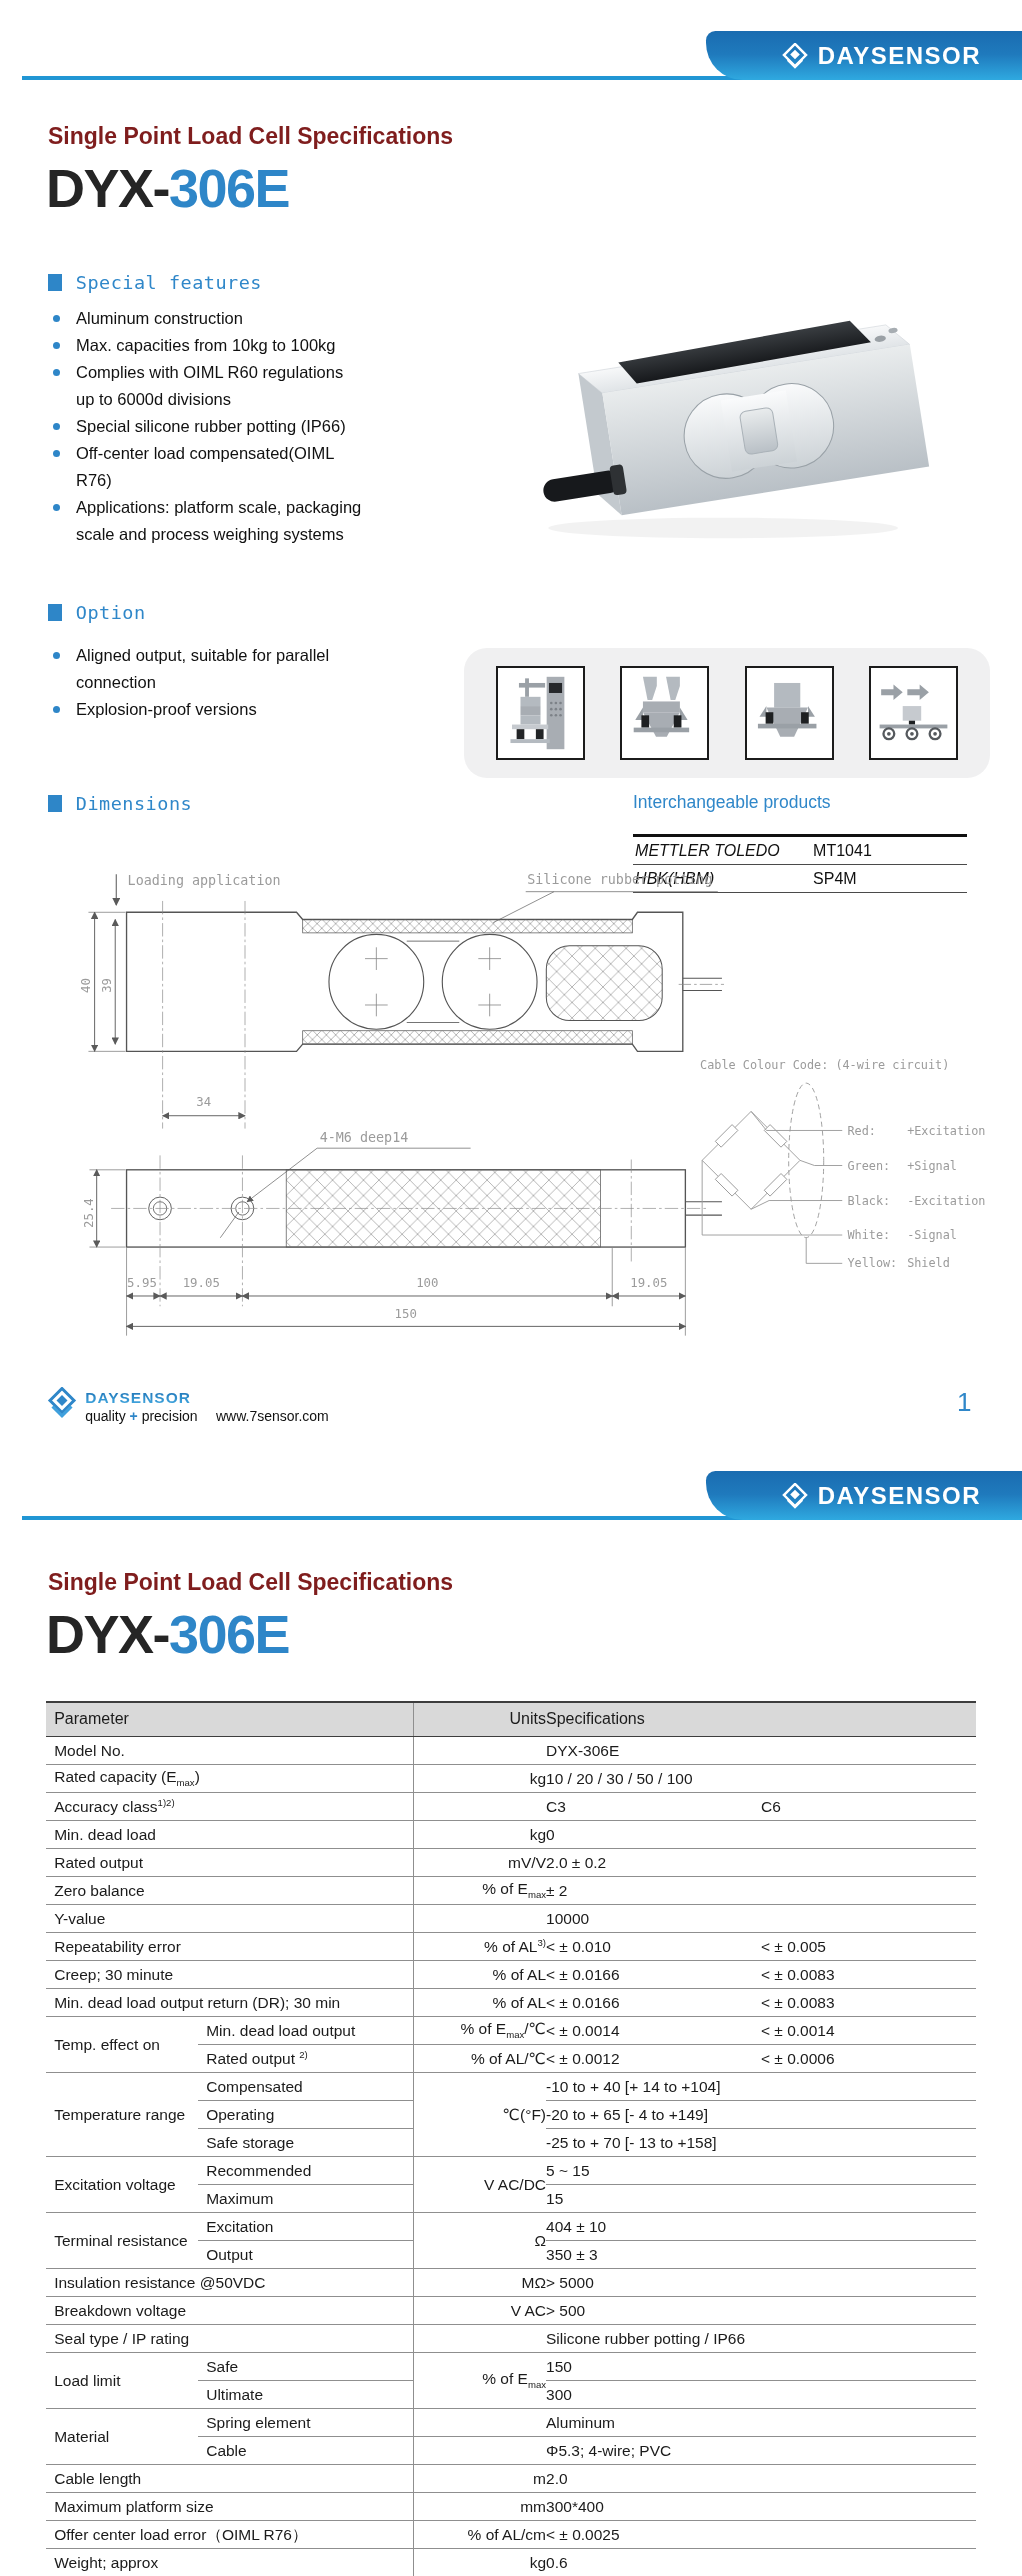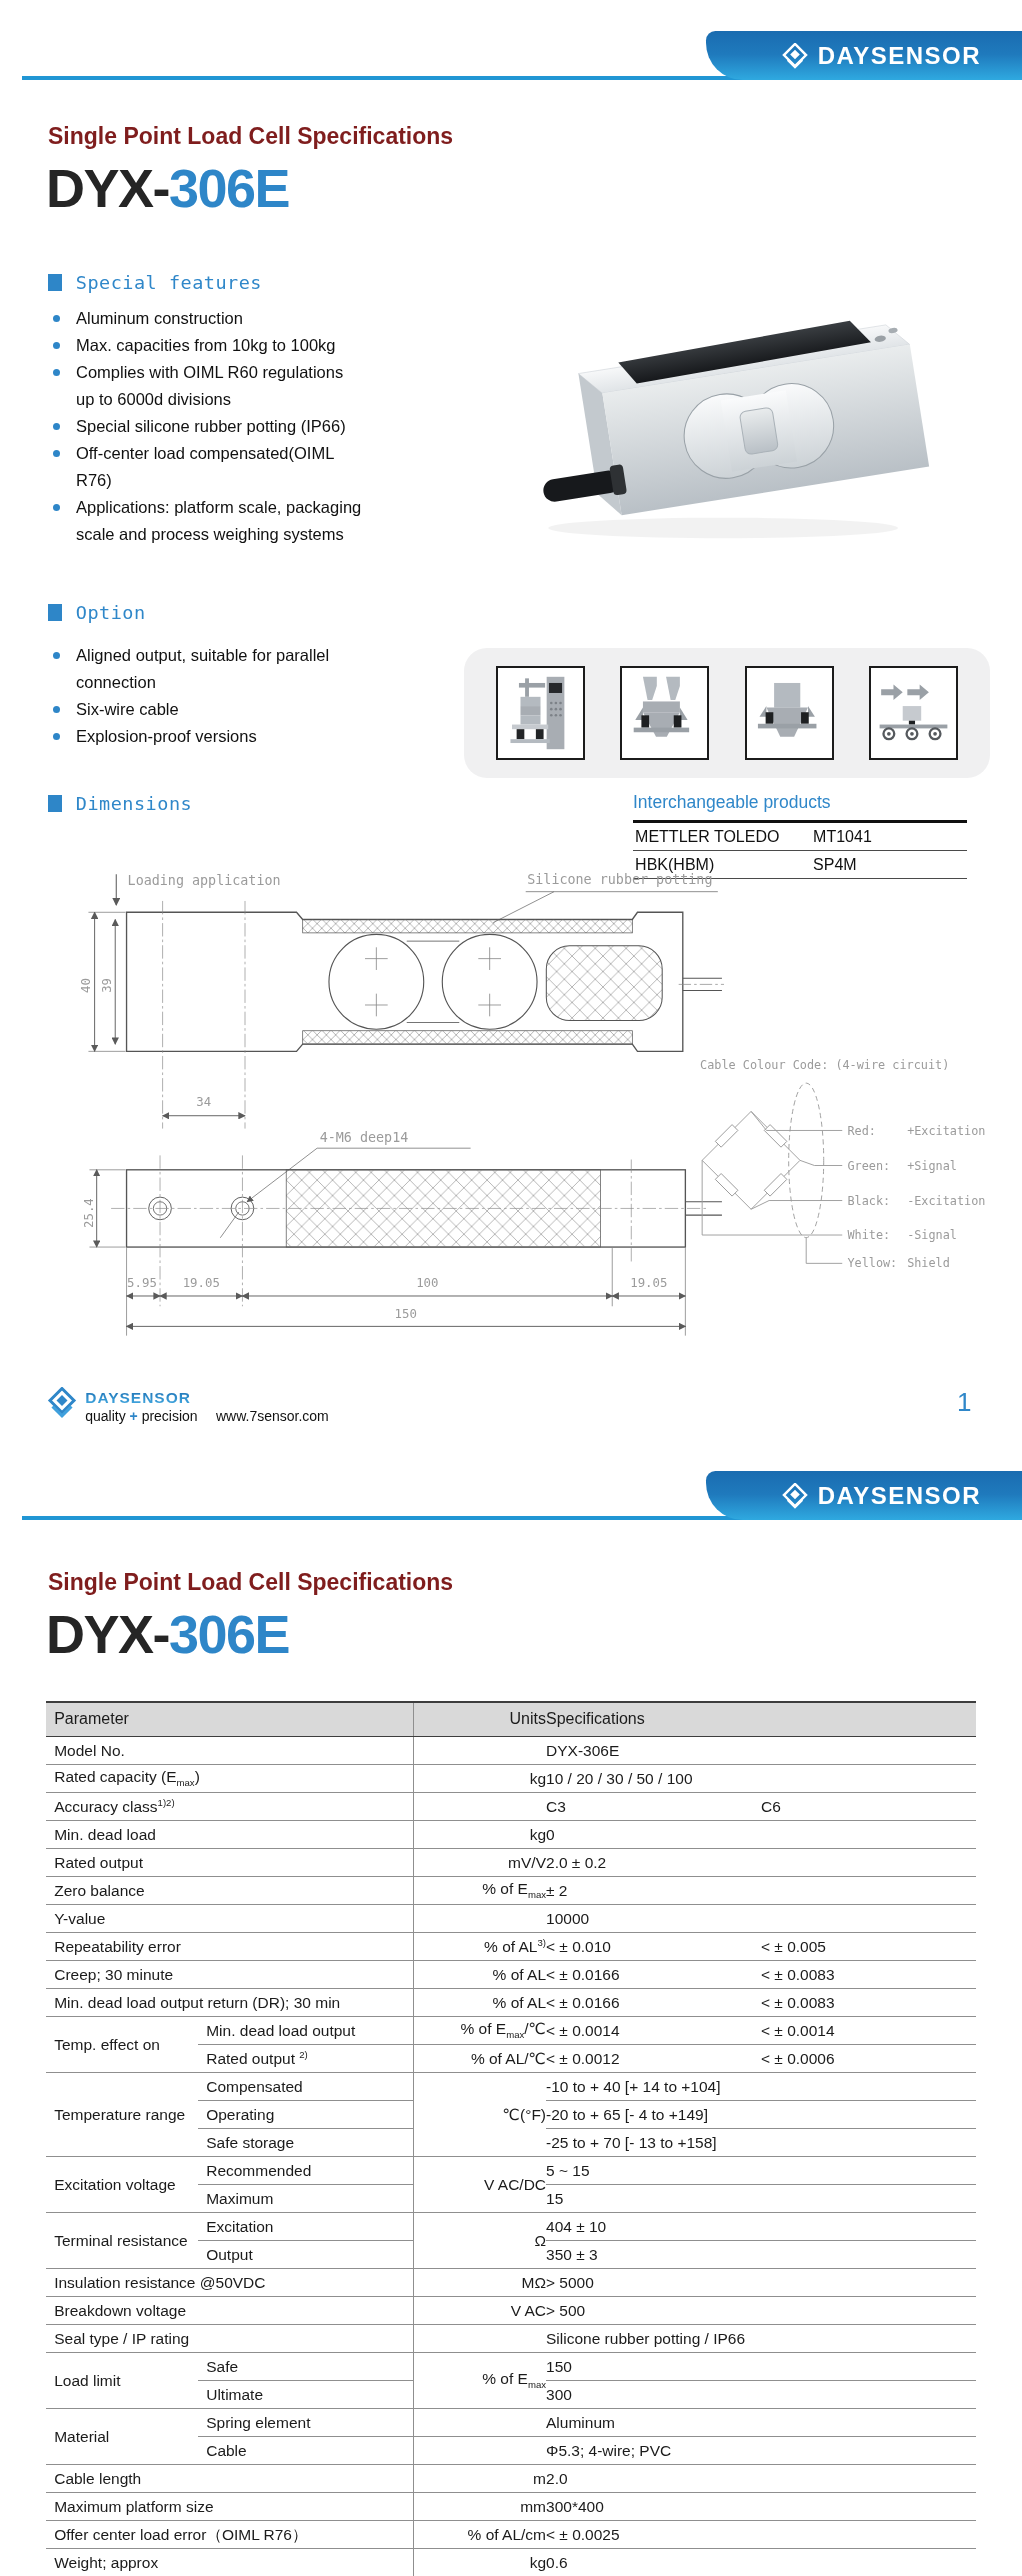--- a/index.html
+++ b/index.html
@@ -28,24 +28,24 @@
   .bullets li::before{content:"";position:absolute;left:4.1px;top:9.8px;width:7.2px;height:7.2px;
       border-radius:50%;background:#2e86c8;}
   
   .opts{position:absolute;left:464px;top:648px;width:526px;height:130px;background:#f0f0f1;
       border-radius:23px;display:flex;align-items:center;justify-content:space-between;
       padding:0 32px;box-sizing:border-box;}
   .opt-box{width:89px;height:94px;background:#fff;border:2.6px solid #1b1b1b;
       display:flex;align-items:center;justify-content:center;box-sizing:border-box;}
   
   .ip{position:absolute;left:633px;top:792px;width:334px;}
-  .ip-head{font-size:17.5px;color:#2f87c9;padding-bottom:7px;}
+  .ip-head{font-size:17.5px;color:#2f87c9;padding-bottom:21px;}
   .ip-table{border-top:3.1px solid #101010;}
   .ip-row{display:flex;height:27px;align-items:center;border-bottom:1px solid #4a4a4a;font-size:16px;color:#111;}
-  .ip-row .b{width:178px;padding-left:2.1px;}
+  .ip-row .b{width:178px;padding-left:2.1px;font-style:italic;}
   
   .drawing{position:absolute;left:39px;top:840px;}
   .cable-block{position:absolute;left:697px;top:1052px;}
   text.tech{font-family:"DejaVu Sans Mono",monospace;fill:#9b9b9b;}
   
   .photo{position:absolute;left:507px;top:282px;}
   
   .footer{position:absolute;left:47px;display:flex;align-items:flex-end;gap:8.2px;height:42px;}
   .f-text{display:flex;flex-direction:column;justify-content:flex-end;}
   .f-brand{font-size:15.5px;font-weight:bold;letter-spacing:1px;
@@ -141,21 +141,20 @@
     </g>
   </svg>
 
   <div class="sec-heading" style="left:48px;top:602px">
     <span class="sq"></span>
     <span class="txt">Option</span>
   </div>
   <ul class="bullets" id="opt-list" style="left:49px;top:642px">
       <li>Aligned output, suitable for parallel
 connection</li>
-      <li>Six-wire cable</li>
       <li>Explosion-proof versions</li>
     </ul>
 
   <div class="opts">
     <div class="opt-box">
       <svg width="77" height="82" viewBox="0 0 100 106">
         <rect x="58" y="6" width="23" height="94" fill="#a8adb3"></rect>
         <rect x="61" y="14" width="17" height="13" fill="#26282b"></rect>
         <g fill="#7d8288">
             <circle cx="64" cy="40" r="1.7"></circle>

